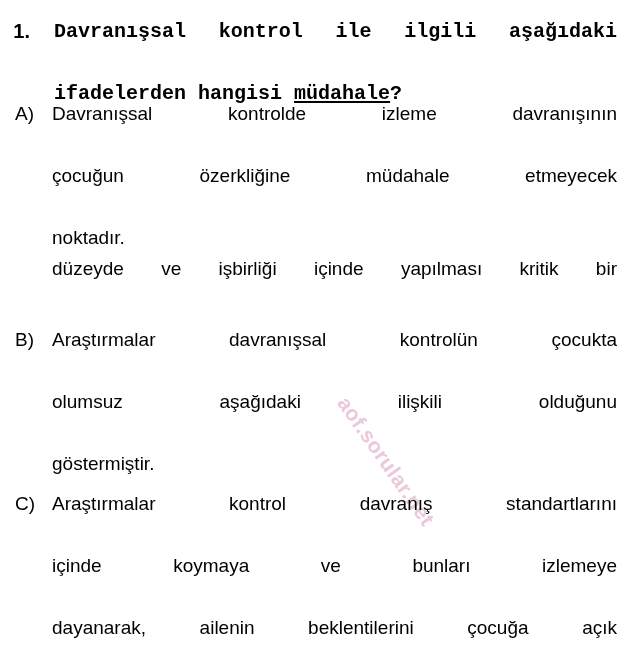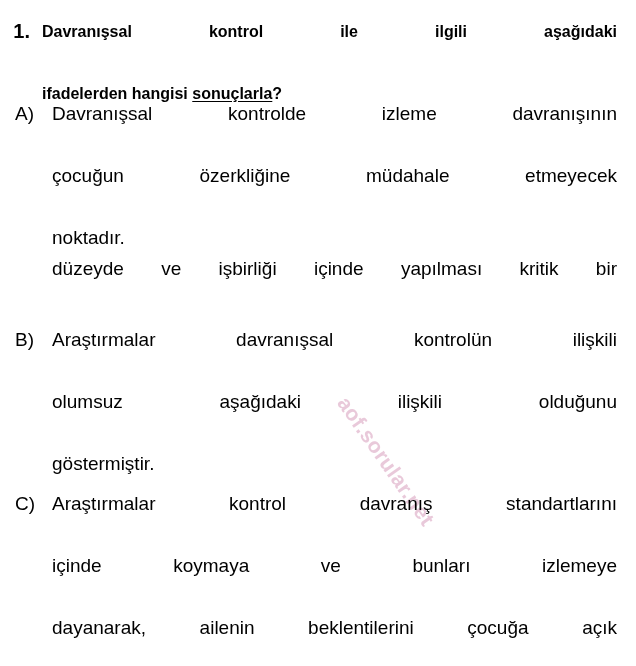--- a/index.html
+++ b/index.html
@@ -76,27 +76,28 @@
     flex: 0 0 auto;
     width: 30px;
     text-align: right;
     font-size: 20px;
     font-weight: bold;
     line-height: 31px;
     padding-right: 0;
   }
   .q-text {
     flex: 1 1 auto;
-    margin-left: 12px;
+    margin-left: 24px;
     margin-right: 19px;
-    font-size: 16px;
+    font-size: 20px;
     font-weight: bold;
     line-height: 31px;
     text-align: justify;
     text-justify: inter-word;
+    font-family: Liberation Mono, monospace;
   }
   .u {
     text-decoration: underline;
     text-underline-offset: 2px;
   }
 
   
   .options {
     position: absolute;
     left: 0;
@@ -153,41 +154,41 @@
 
   <div class="diag-watermark">aof.sorular.net</div>
 
   <div class="side-watermark">aof.sorular.net</div>
 
   <div class="question">
     <div class="q-row">
       <div class="q-number">1.</div>
       <div class="q-text">
         <span class="jline">Davranışsal kontrol ile ilgili aşağıdaki</span>
-        <span class="jline last"><span>ifadelerden hangisi </span><span class="u">sonuçlarla</span><span>?</span></span>
+        <span class="jline last"><span>ifadelerden hangisi </span><span class="u">müdahale</span><span>?</span></span>
       </div>
     </div>
   </div>
 
   <div class="options">
 
     <div class="option">
       <div class="opt-label">A)</div>
       <div class="opt-text">
         <span class="jline">Davranışsal kontrolde izleme davranışının</span>
         <span class="jline">çocuğun özerkliğine müdahale etmeyecek</span>
         <span class="jline last">noktadır.</span>
         <span class="jline">düzeyde ve işbirliği içinde yapılması kritik bir</span>
       </div>
     </div>
 
     <div class="option">
       <div class="opt-label">B)</div>
       <div class="opt-text">
-        <span class="jline">Araştırmalar davranışsal kontrolün ilişkili</span>
+        <span class="jline">Araştırmalar davranışsal kontrolün çocukta</span>
         <span class="jline">olumsuz aşağıdaki ilişkili olduğunu</span>
         <span class="jline last">göstermiştir.</span>
       </div>
     </div>
 
     <div class="option">
       <div class="opt-label">C)</div>
       <div class="opt-text">
         <span class="jline">Araştırmalar kontrol davranış standartlarını</span>
         <span class="jline">içinde koymaya ve bunları izlemeye</span>

